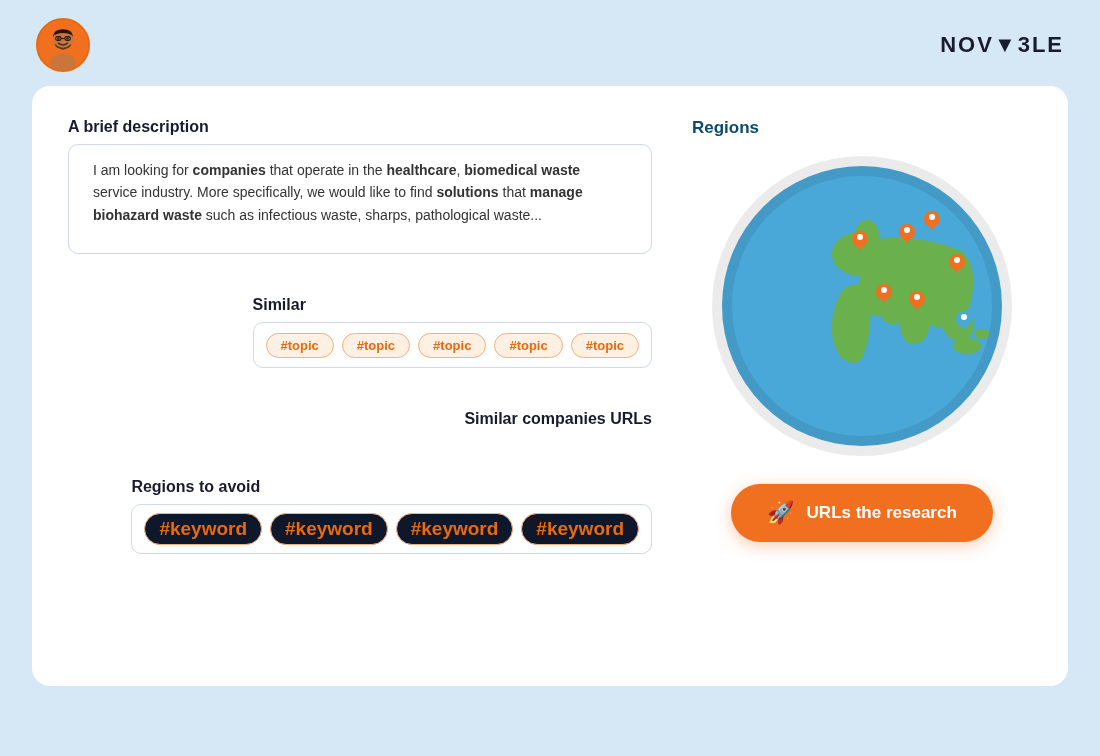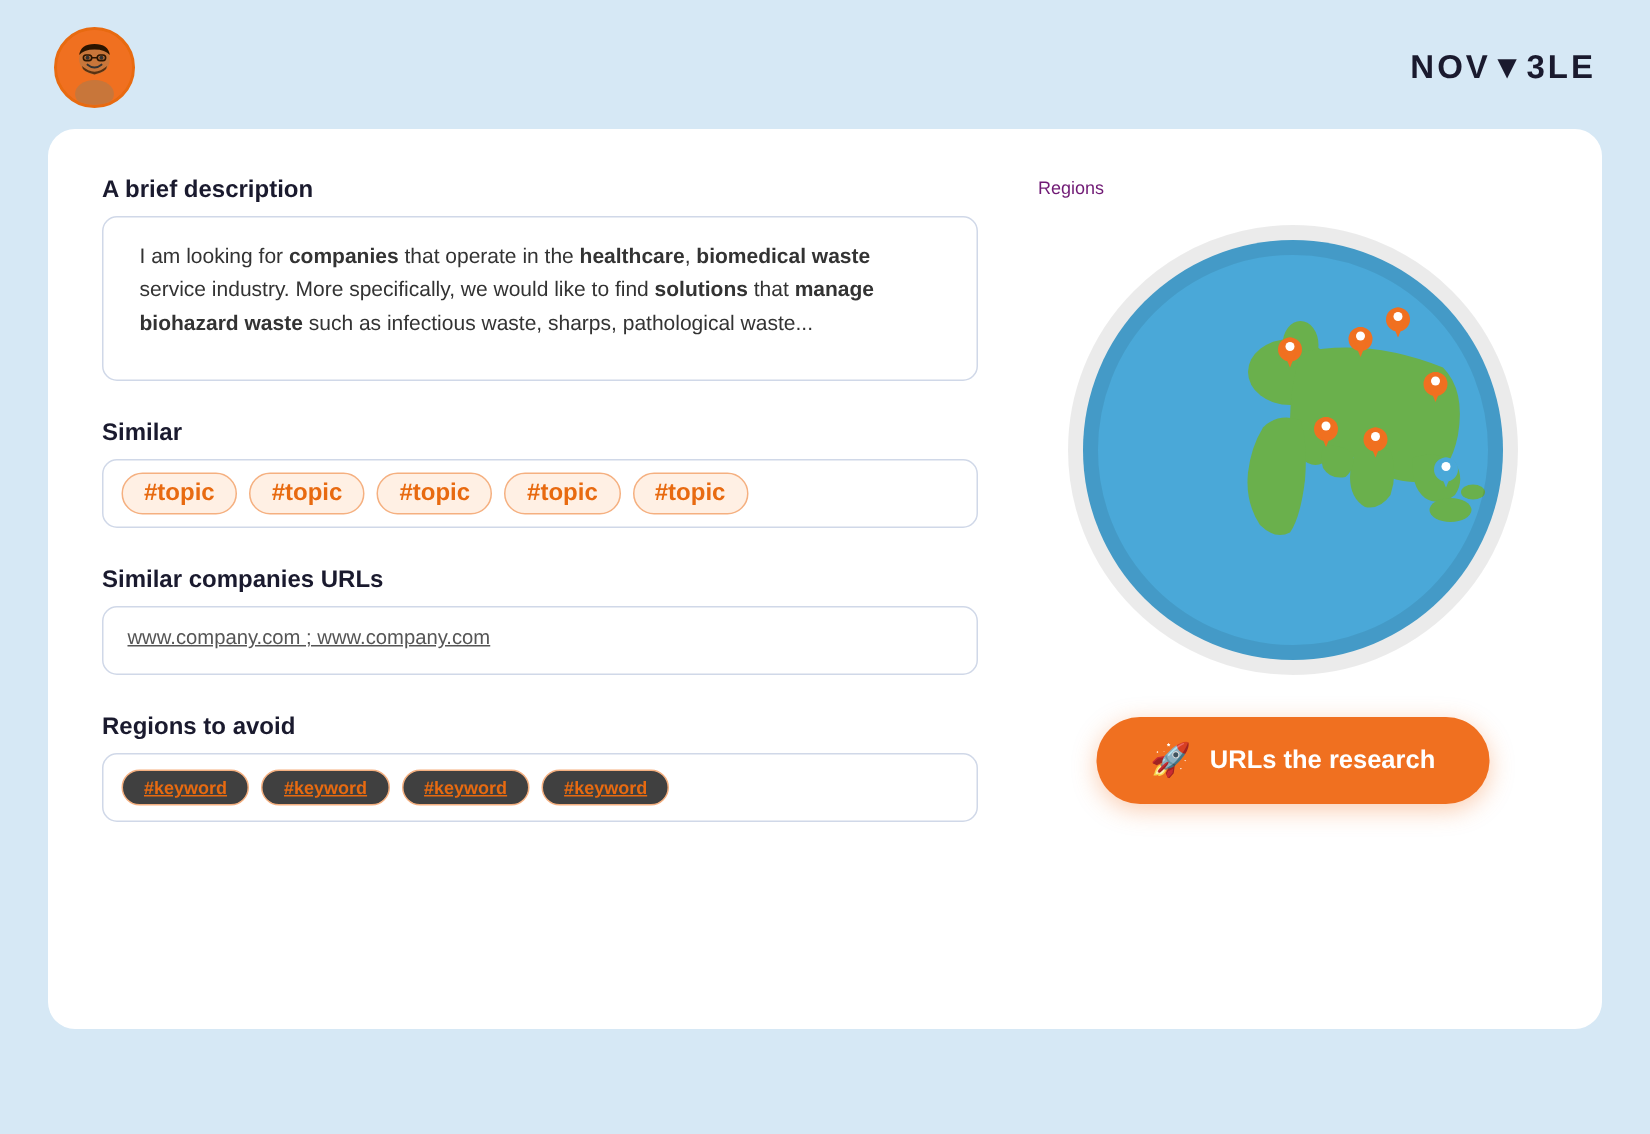--- a/index.html
+++ b/index.html
@@ -49,21 +49,22 @@
       padding: 32px 36px 36px 36px;
       display: flex;
       gap: 40px;
       min-height: 600px;
     }
 
     .left-col {
       flex: 1;
       display: flex;
       flex-direction: column;
-      gap: 26px;
+      gap: 42px;
+      align-items: flex-end;
     }
 
     .right-col {
       width: 340px;
       display: flex;
       flex-direction: column;
       align-items: center;
       gap: 18px;
     }
 
@@ -100,55 +101,54 @@
       min-height: 46px;
       background: white;
     }
 
     .tag-topic {
       background: #fff0e4;
       color: #e86a10;
       border: 1.5px solid #f5b080;
       border-radius: 20px;
       padding: 4px 14px;
-      font-size: 16px;
+      font-size: 13px;
       font-weight: 600;
       cursor: pointer;
     }
 
     .tag-keyword {
-      background: #404040;
+      background: #0f172a;
       color: #e86a10;
       border: 1.5px solid #f5b080;
       border-radius: 20px;
       padding: 4px 14px;
-      font-size: 12px;
+      font-size: 19px;
       font-weight: 600;
       cursor: pointer;
-      text-decoration: underline;
     }
 
     
     .url-input {
       border: 1.5px solid #d0d8e8;
       border-radius: 10px;
       padding: 12px 16px;
       font-size: 13.5px;
       color: #444;
       background: white;
       min-height: 46px;
       text-decoration: underline;
       color: #555;
     }
 
     
     .regions-label {
-      font-size: 12px;
-      font-weight: 400;
-      color: #701a75;
+      font-size: 17px;
+      font-weight: 700;
+      color: #0c4a6e;
       align-self: flex-start;
     }
 
     
     .globe-container {
       width: 300px;
       height: 300px;
       position: relative;
     }
 
@@ -226,21 +226,20 @@
         <span class="tag-topic">#topic</span>
         <span class="tag-topic">#topic</span>
         <span class="tag-topic">#topic</span>
         <span class="tag-topic">#topic</span>
         <span class="tag-topic">#topic</span>
       </div>
     </div>
 
     <div class="section-block">
       <div class="section-label">Similar companies URLs</div>
-      <div class="url-input">www.company.com ; www.company.com</div>
     </div>
 
     <div class="section-block">
       <div class="section-label">Regions to avoid</div>
       <div class="tags-input">
         <span class="tag-keyword">#keyword</span>
         <span class="tag-keyword">#keyword</span>
         <span class="tag-keyword">#keyword</span>
         <span class="tag-keyword">#keyword</span>
       </div>

